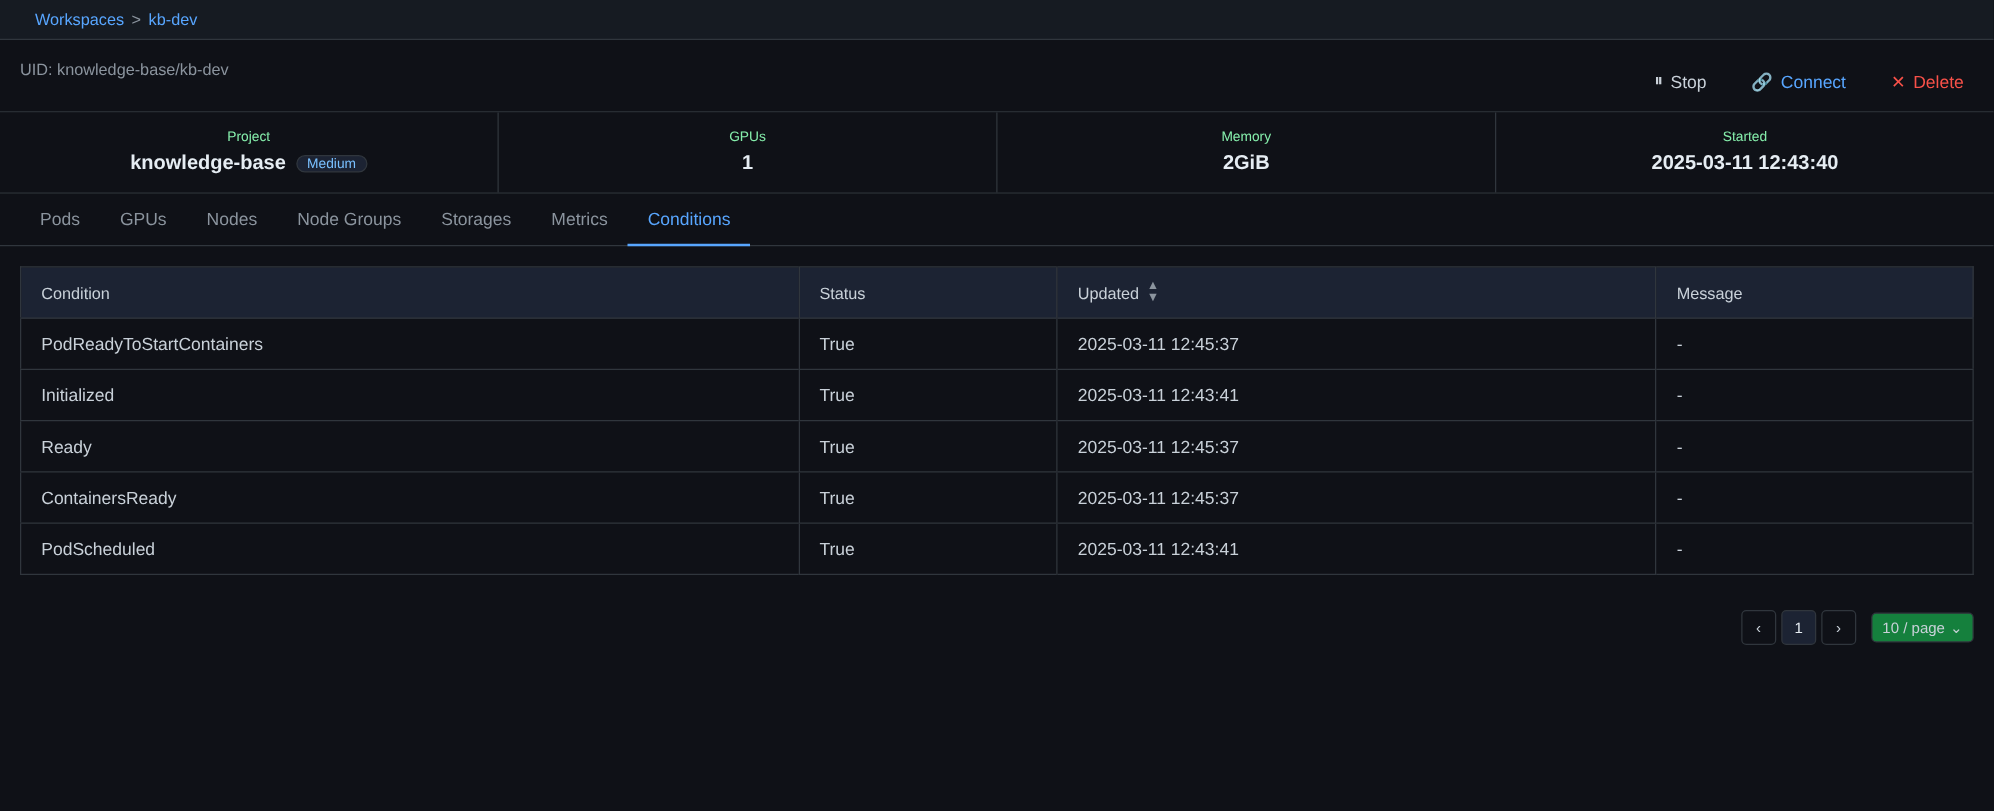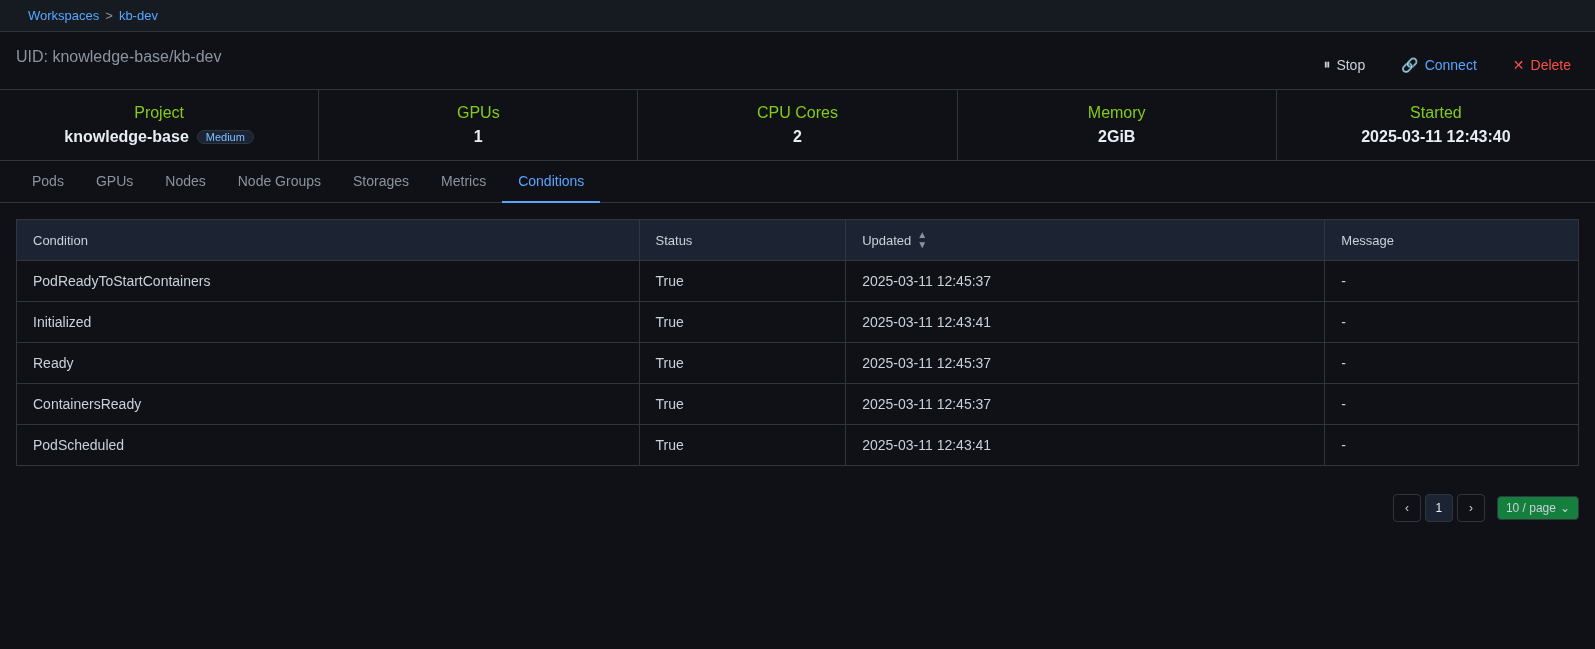--- a/index.html
+++ b/index.html
@@ -63,21 +63,21 @@
       background-color: #1a3a2a;
       color: #3fb950;
       border: 1px solid #2ea043;
       padding: 2px 10px;
       border-radius: 12px;
       font-size: 12px;
       font-weight: 500;
     }
     .uid-text {
       color: #8b949e;
-      font-size: 16px;
+      font-size: 13px;
     }
     .page-header-actions {
       display: flex;
       align-items: center;
       gap: 20px;
       margin-top: 4px;
     }
     .action-btn {
       display: flex;
       align-items: center;
@@ -107,22 +107,22 @@
     .stat-cell {
       flex: 1;
       padding: 14px 20px;
       border-right: 1px solid #30363d;
       text-align: center;
     }
     .stat-cell:last-child {
       border-right: none;
     }
     .stat-label {
-      color: #84cc16;
-      font-size: 16px;
+      color: #86efac;
+      font-size: 11px;
       margin-bottom: 6px;
     }
     .stat-value {
       color: #e6edf3;
       font-size: 16px;
       font-weight: 600;
       display: flex;
       align-items: center;
       justify-content: center;
       gap: 8px;
@@ -281,24 +281,20 @@
   <div class="stat-cell">
     <div class="stat-label">Project</div>
     <div class="stat-value">
       <span>knowledge-base</span>
       <span class="medium-badge">Medium</span>
     </div>
   </div>
   <div class="stat-cell">
     <div class="stat-label">GPUs</div>
     <div class="stat-value">1</div>
-  </div>
-  <div class="stat-cell">
-    <div class="stat-label">CPU Cores</div>
-    <div class="stat-value">2</div>
   </div>
   <div class="stat-cell">
     <div class="stat-label">Memory</div>
     <div class="stat-value">2GiB</div>
   </div>
   <div class="stat-cell">
     <div class="stat-label">Started</div>
     <div class="stat-value">2025-03-11 12:43:40</div>
   </div>
 </div>

